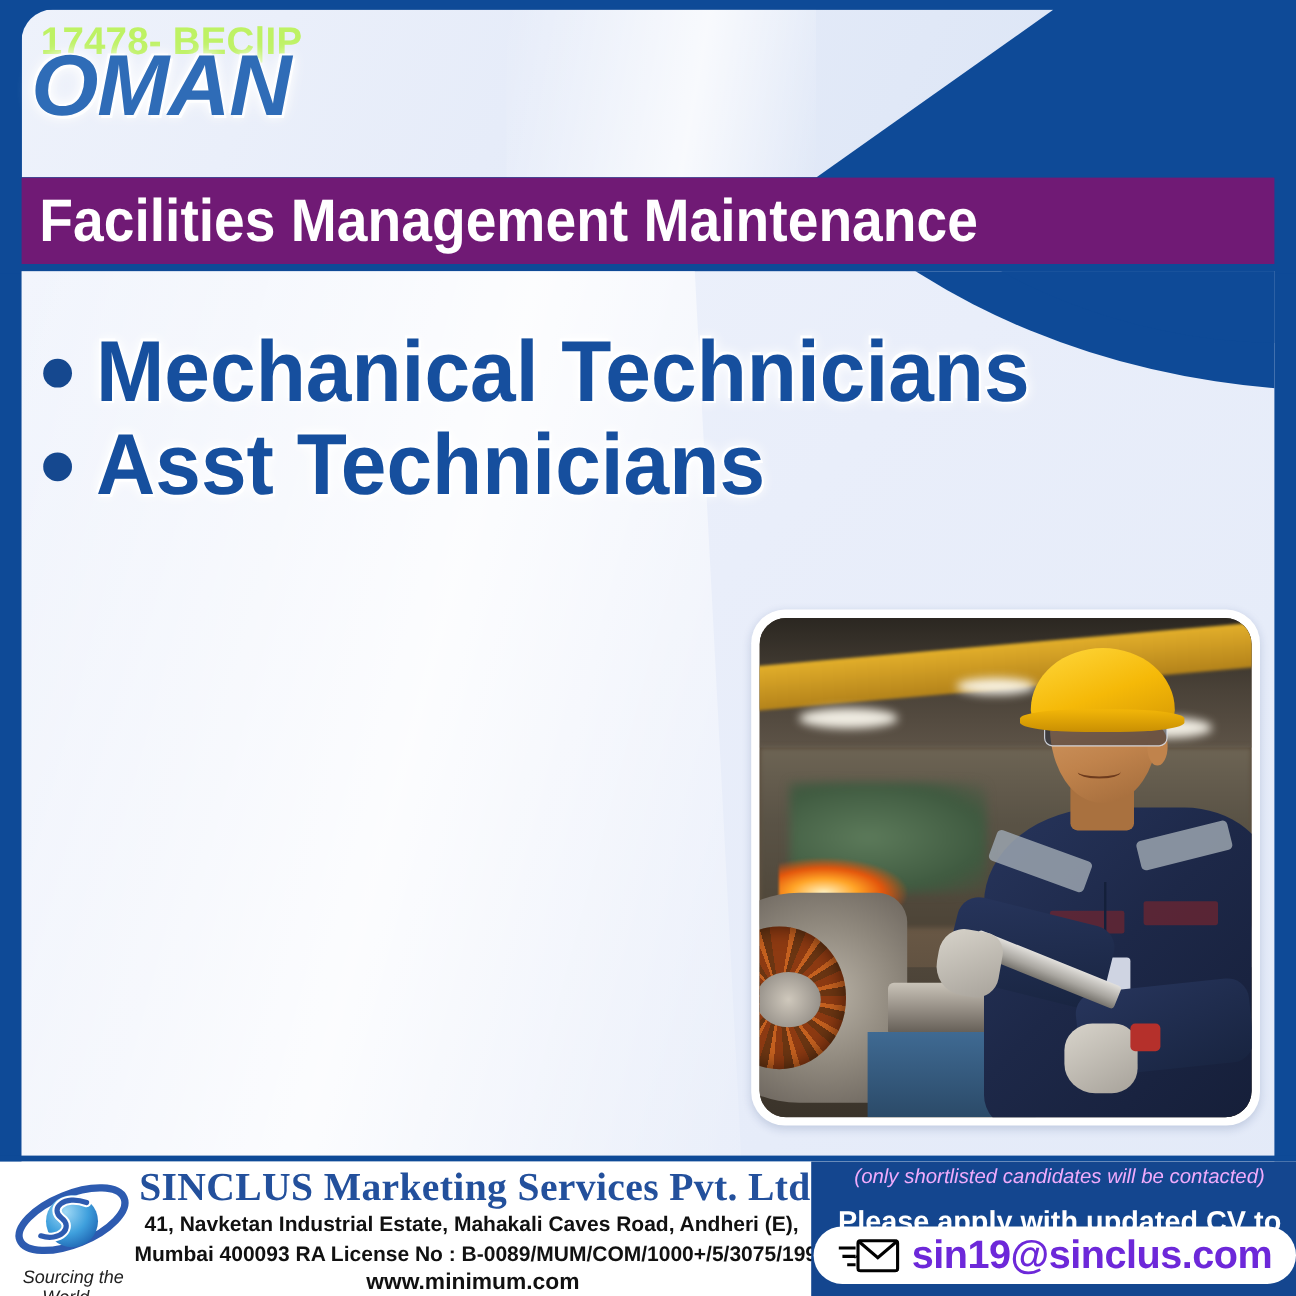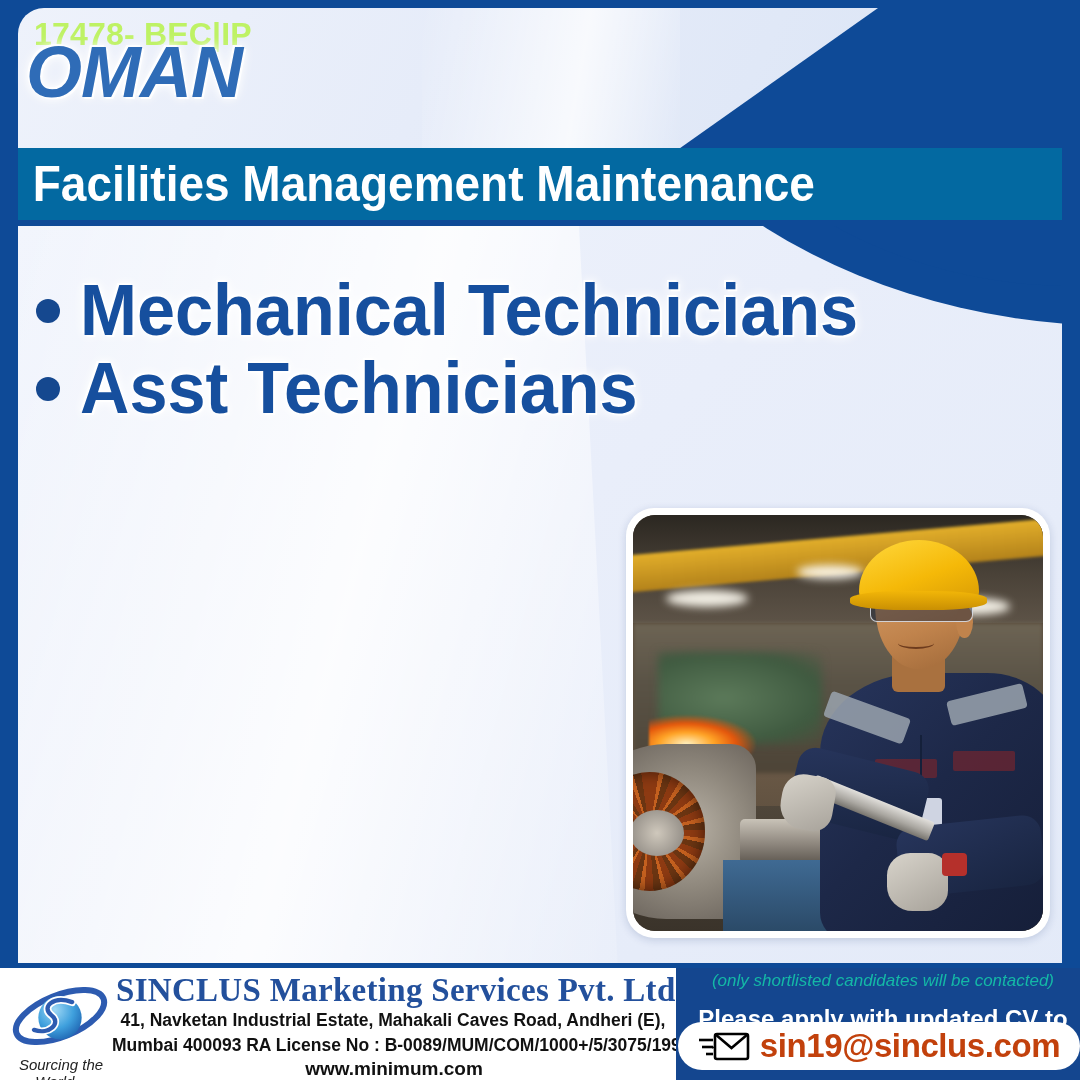--- a/index.html
+++ b/index.html
@@ -42,21 +42,21 @@
 
   .date-badge{
     position:absolute; right:22px; top:10px; z-index:6;
     background:#fff; border-radius:34px; padding:9px 22px;
     text-align:center; line-height:1.25;
     font-size:19px; font-weight:bold; color:#111;
   }
 
   .band{
     position:absolute; left:18px; top:148px; width:1044px; height:72px;
-    background:#0369a1; display:flex; align-items:center;
+    background:#701a75; display:flex; align-items:center;
   }
   .band-title{
     font-size:50px; font-weight:bold; color:#ffffff; line-height:1;
     transform:scaleX(.92); transform-origin:left center;
     padding-left:16px; white-space:nowrap;
   }
 
   
   .body-wrap{
     position:absolute; left:18px; top:226px; width:1044px; height:813px;
@@ -244,33 +244,33 @@
     font-size:17.5px; font-weight:bold; color:#111; white-space:nowrap;
   }
   .web{
     position:absolute; left:116px; top:90px; width:556px; text-align:center;
     font-size:19px; font-weight:bold; color:#111;
   }
 
   .f-right{ position:relative; width:404px; height:112px; background:#14468f; }
   .note{
     position:absolute; left:10px; top:3px; width:394px; text-align:center;
-    font-size:17px; font-style:italic; color:#14b8a6; white-space:nowrap;
+    font-size:17px; font-style:italic; color:#f0abfc; white-space:nowrap;
   }
   .apply{
     position:absolute; left:10px; top:37px; width:394px; text-align:center;
     font-size:24px; font-weight:bold; color:#fff; white-space:nowrap;
   }
   .email-pill{
     position:absolute; left:2px; top:54px; width:402px; height:48px;
     background:#fff; border-radius:26px;
     display:flex; align-items:center; justify-content:center; gap:10px;
   }
   .mail-icon{ flex:0 0 auto; }
-  .email-text{ font-size:33px; font-weight:bold; color:#c2410c; letter-spacing:-.4px; }
+  .email-text{ font-size:33px; font-weight:bold; color:#6d28d9; letter-spacing:-.4px; }
 </style>
 </head>
 <body>
 
 <div class="poster">
 
   <div class="header">
     <div class="header-panel"></div>
 
     <div class="ref-no">17478- BEC|IP</div>

